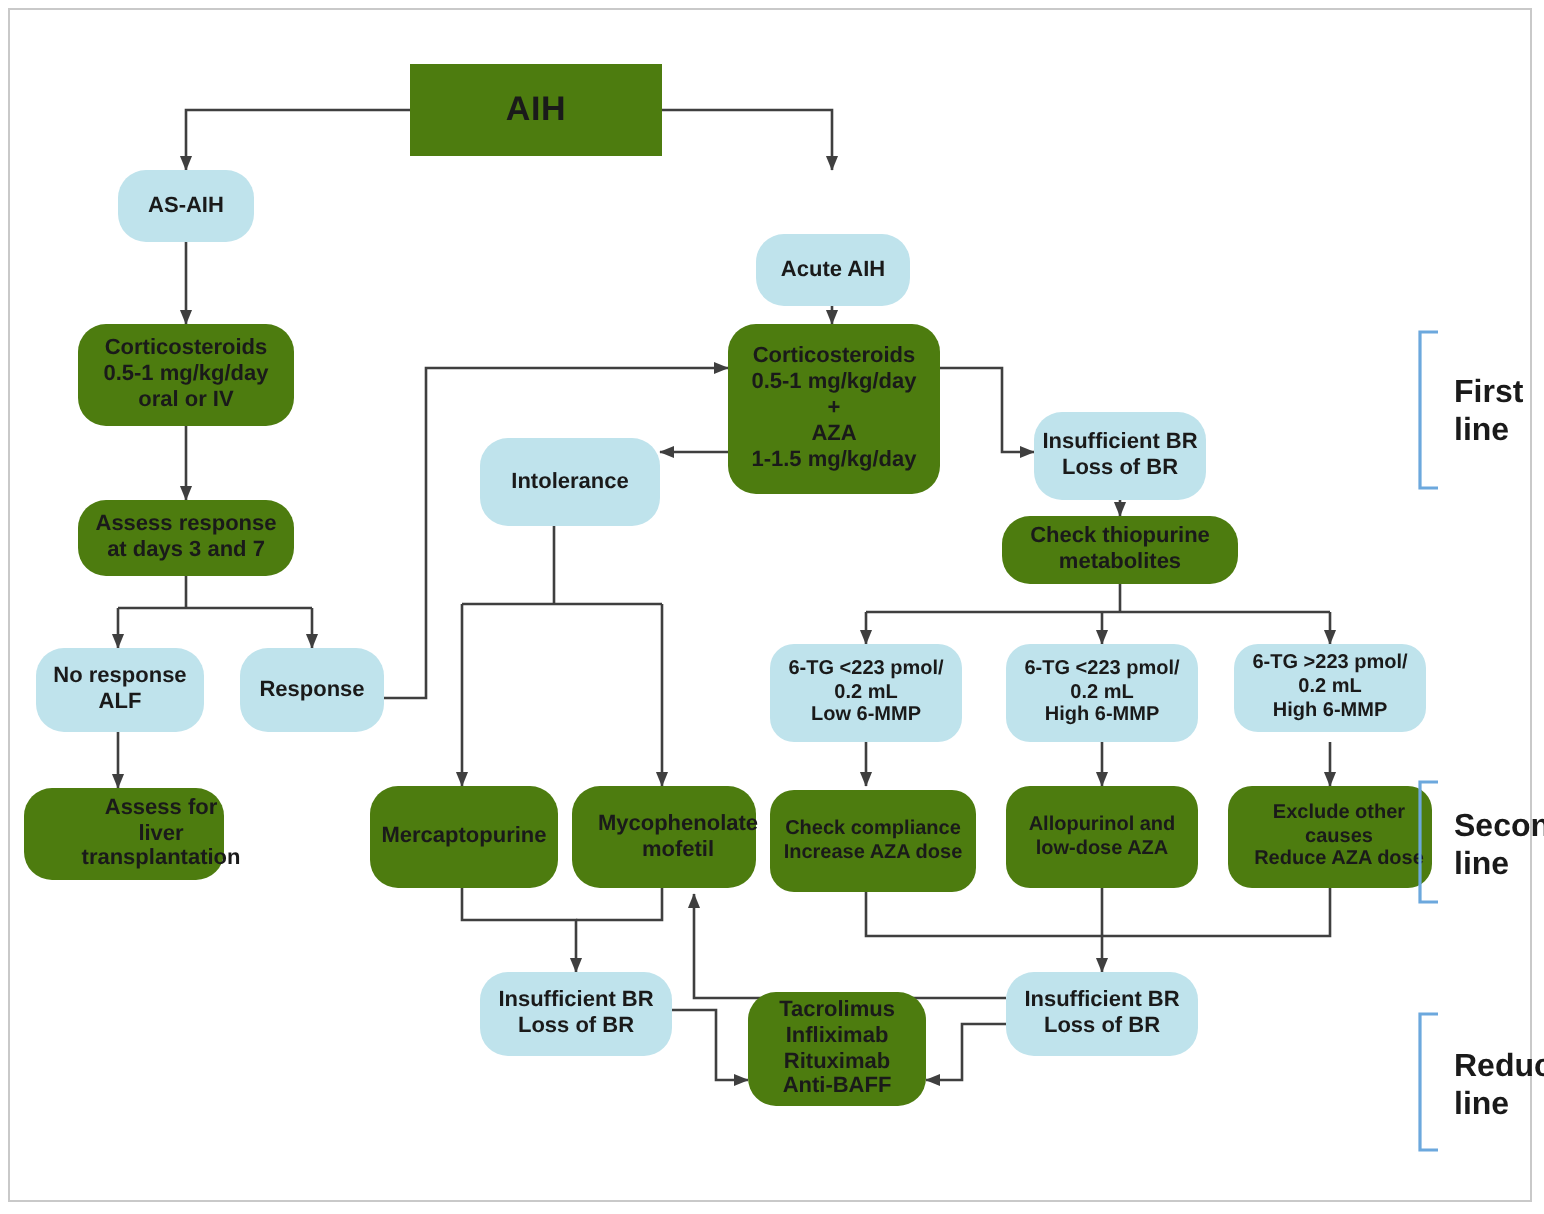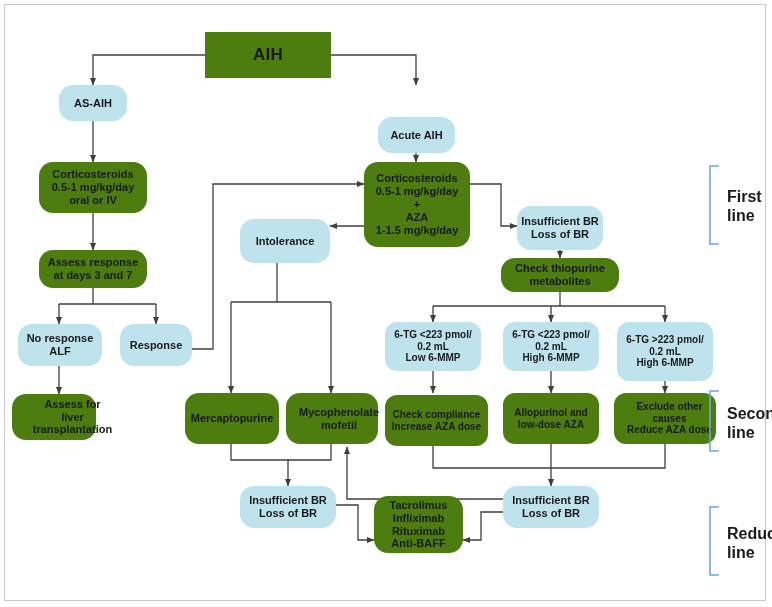--- a/index.html
+++ b/index.html
@@ -131,40 +131,40 @@
 1-1.5 mg/kg/day</div>
 
   <div class="node green n11" style="left:39px;top:250px;width:108px;height:38px;">Assess response
 at days 3 and 7</div>
 
   <div class="node blue n11" style="left:18px;top:324px;width:84px;height:42px;">No response
 ALF</div>
 
   <div class="node blue n11" style="left:120px;top:324px;width:72px;height:42px;">Response</div>
 
-  <div class="node green n11" style="left:12px;top:394px;width:84px;height:46px;padding-left:40px;">Assess for liver
+  <div class="node green n11" style="left:12px;top:394px;width:100px;height:46px;padding-left:40px;">Assess for liver
 transplantation</div>
 
   <div class="node blue n11" style="left:240px;top:208px;width:90px;height:44px;margin-top:11px;">Intolerance</div>
 
   <div class="node blue n11" style="left:517px;top:206px;width:86px;height:44px;">Insufficient BR
 Loss of BR</div>
 
   <div class="node green n11" style="left:501px;top:258px;width:118px;height:34px;">Check thiopurine
 metabolites</div>
 
   <div class="node blue n105" style="left:385px;top:322px;width:96px;height:49px;">6-TG &lt;223 pmol/
 0.2 mL
 Low 6-MMP</div>
 
   <div class="node blue n105" style="left:503px;top:322px;width:96px;height:49px;">6-TG &lt;223 pmol/
 0.2 mL
 High 6-MMP</div>
 
-  <div class="node blue n105" style="left:617px;top:322px;width:96px;height:59px;">6-TG &gt;223 pmol/
+  <div class="node blue n105" style="left:617px;top:322px;width:96px;height:44px;">6-TG &gt;223 pmol/
 0.2 mL
 High 6-MMP</div>
 
   <div class="node green n11" style="left:185px;top:393px;width:94px;height:51px;text-align:right;">Mercaptopurine</div>
 
   <div class="node green n11" style="left:286px;top:393px;width:92px;height:51px;padding-left:17px;">Mycophenolate
 mofetil</div>
 
   <div class="node green n105" style="left:385px;top:395px;width:103px;height:51px;">Check compliance
 Increase AZA dose</div>

